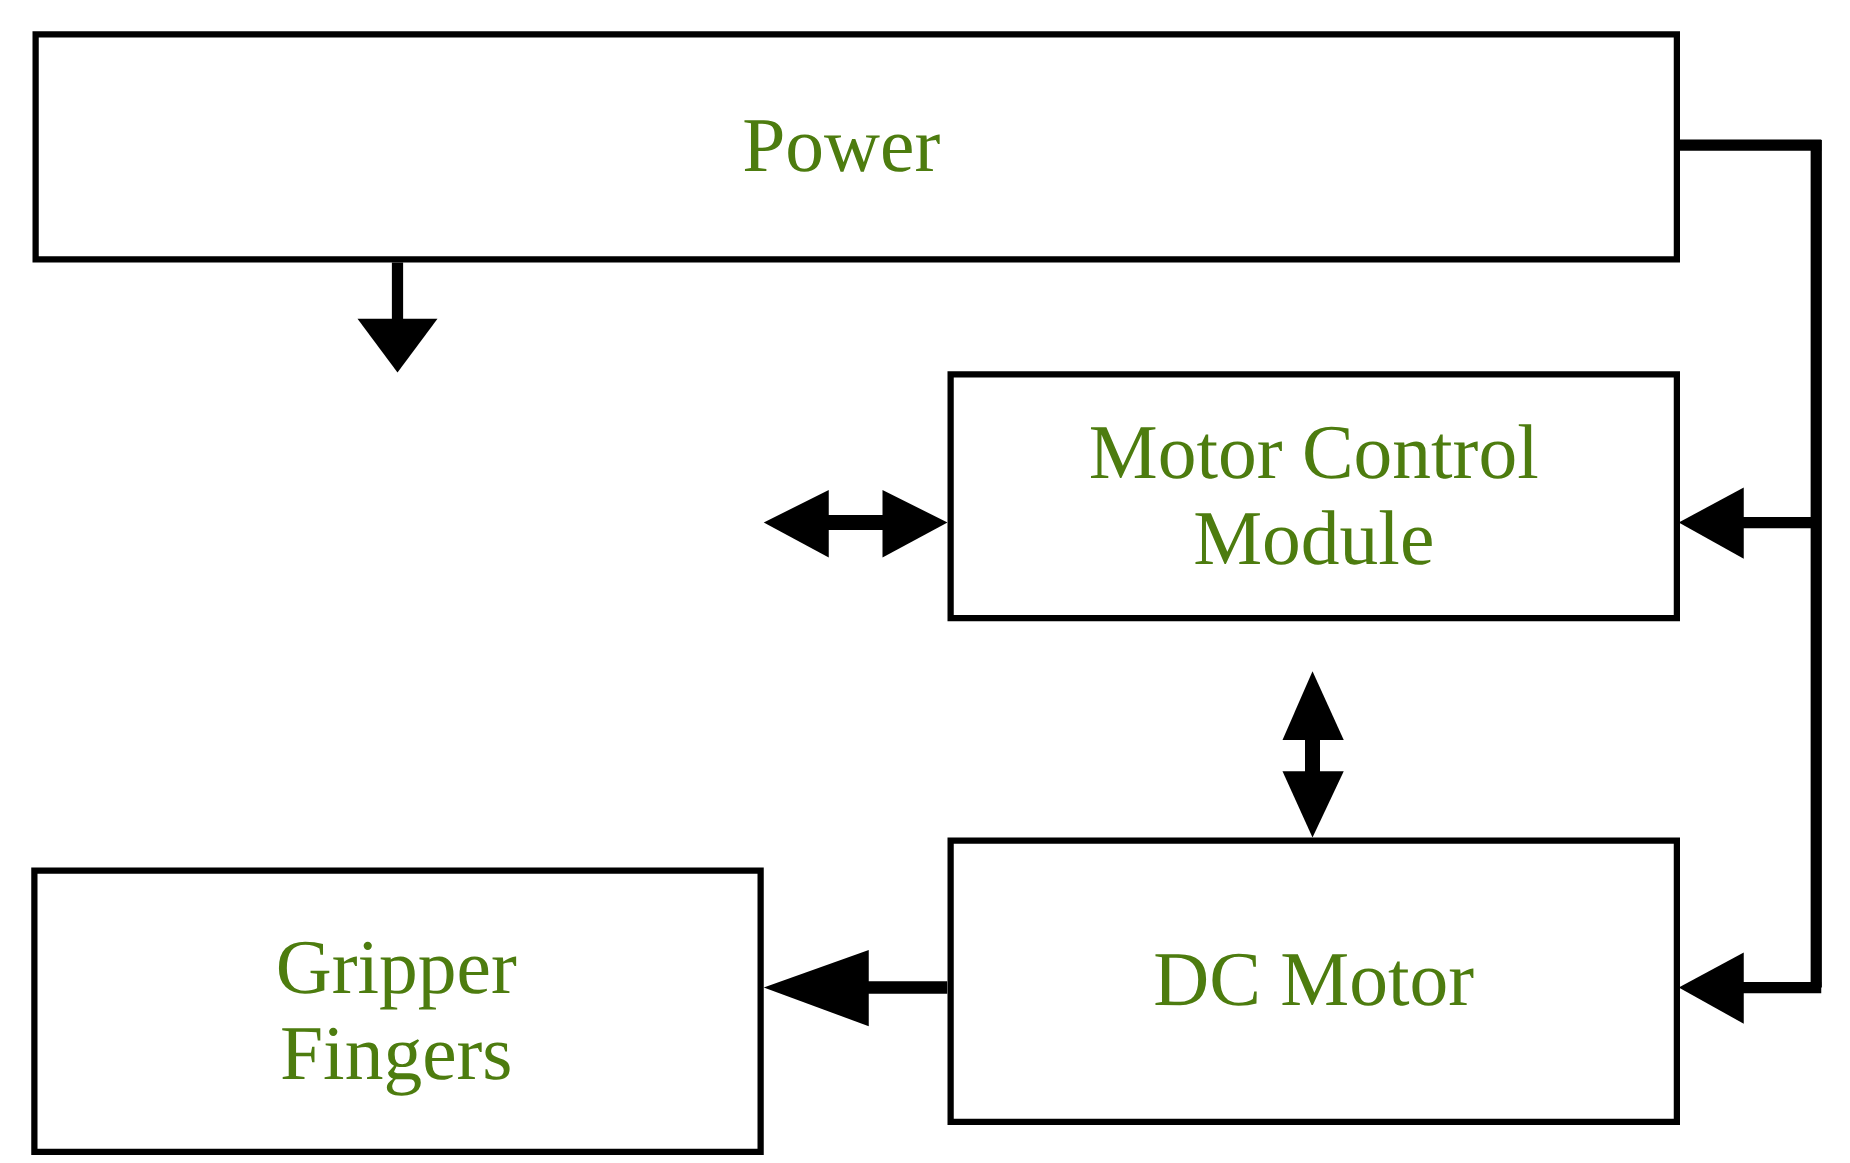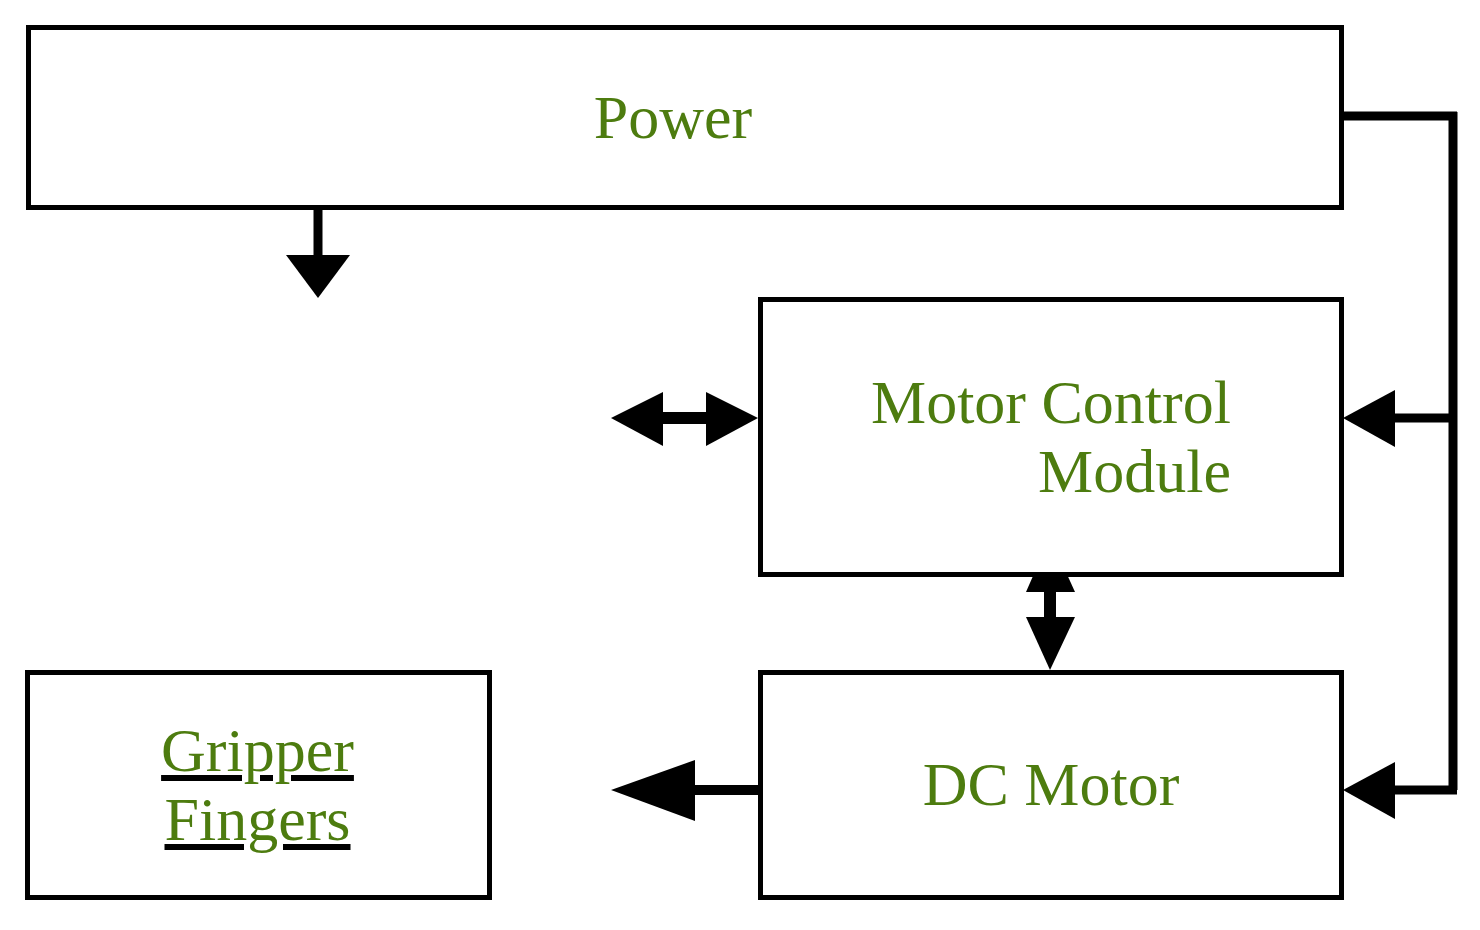--- a/index.html
+++ b/index.html
@@ -40,22 +40,22 @@
     display: block;
     color: #4d7c0f;
     line-height: 1.12;
     white-space: pre-line;
     font-family: "Liberation Serif", "DejaVu Serif", serif;
     font-weight: 400;
   }
   
   #node-power        { left: 26px;  top: 25px;  width: 1318px; height: 185px; }
   #node-ros          { left: 25px;  top: 297px; width: 586px;  height: 240px; }
-  #node-mcm          { left: 758px; top: 297px; width: 586px;  height: 280px; text-align: right; }
-  #node-gripper      { left: 25px;  top: 670px; width: 467px;  height: 230px; text-decoration: underline; }
+  #node-mcm          { left: 758px; top: 297px; width: 586px;  height: 200px; }
+  #node-gripper      { left: 25px;  top: 694px; width: 586px;  height: 230px; }
   #node-dcmotors     { left: 758px; top: 670px; width: 586px;  height: 230px; }
 
   #node-power   .node-label { font-size: 62px; }
   #node-ros     .node-label { font-size: 62px; }
   #node-mcm     .node-label { font-size: 62px; }
   #node-gripper .node-label { font-size: 62px; }
   #node-dcmotors .node-label { font-size: 62px; }
 
   
   #node-power   .node-label { transform: translateX(-12px); }

